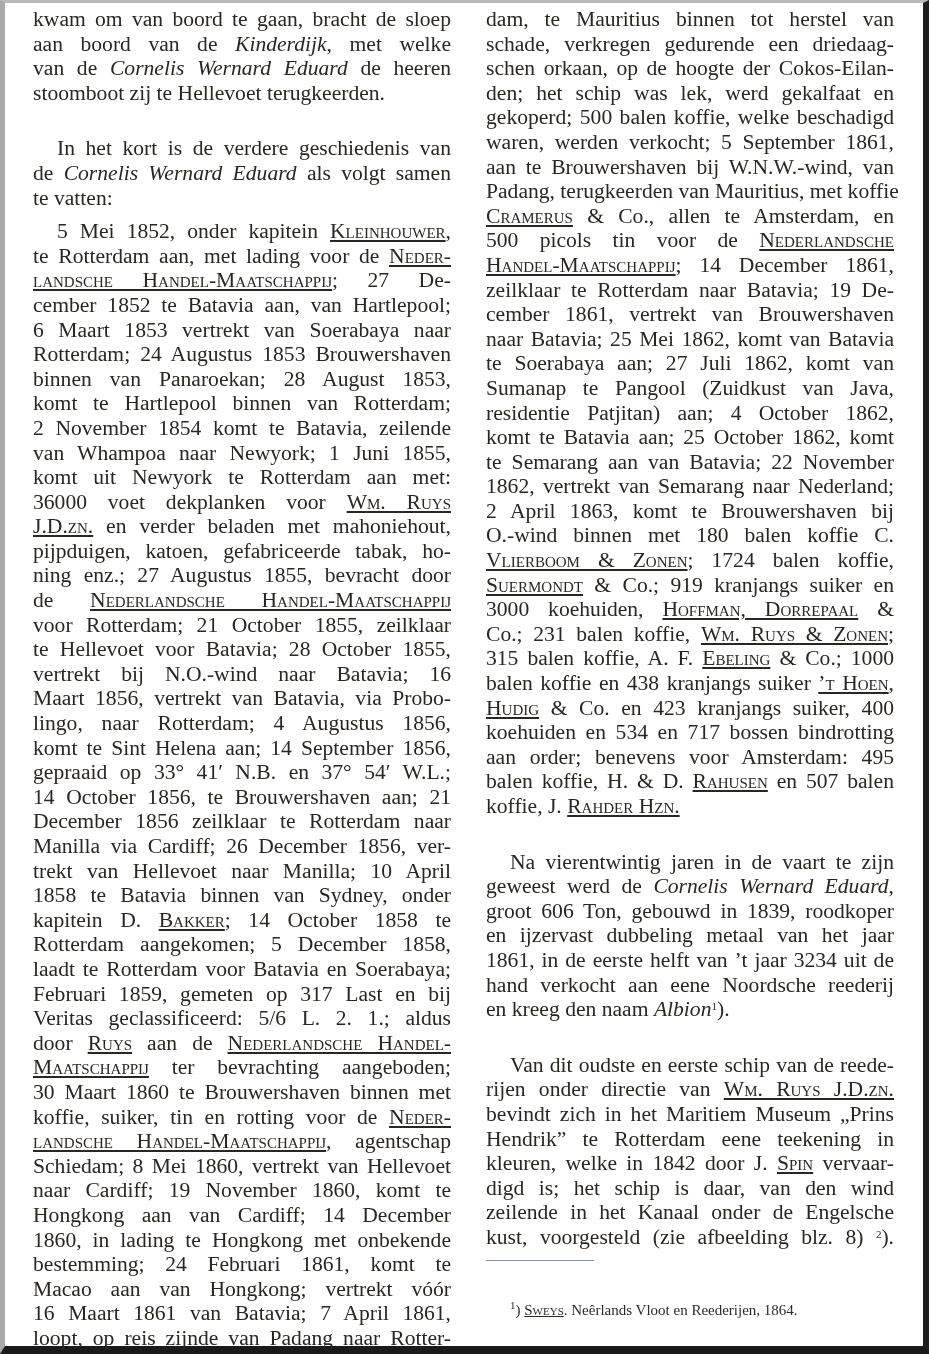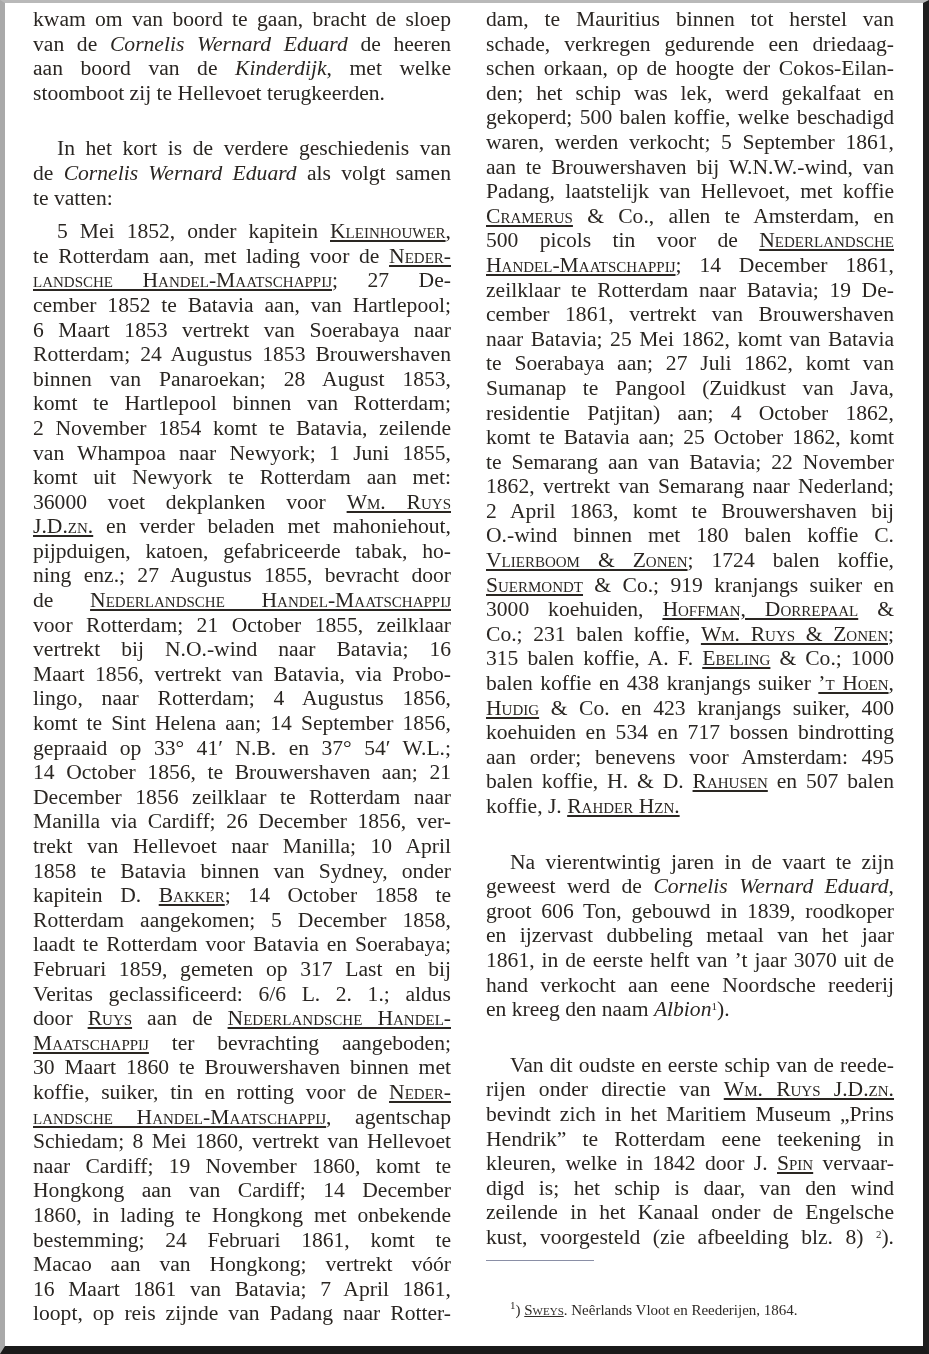--- a/index.html
+++ b/index.html
@@ -52,22 +52,22 @@
   .fn.last { text-align-last: left; }
   sup { font-size: 11px; vertical-align: 6px; line-height: 0; }
 </style>
 </head>
 <body>
 
 <div class="frame">
 
   <div class="col left">
     <span class="ln">kwam om van boord te gaan, bracht de sloep</span>
+    <span class="ln"><span>aan boord van de </span><i>Kinderdijk</i><span>, met welke</span></span>
     <span class="ln"><span>van de </span><i>Cornelis Wernard Eduard</i><span> de heeren</span></span>
-    <span class="ln"><span>aan boord van de </span><i>Kinderdijk</i><span>, met welke</span></span>
     <span class="ln last">stoomboot zij te Hellevoet terugkeerden.</span>
     <span class="gap"></span>
     <span class="ln ind">In het kort is de verdere geschiedenis van</span>
     <span class="ln"><span>de </span><i>Cornelis Wernard Eduard</i><span> als volgt samen</span></span>
     <span class="ln last">te vatten:</span>
     <span class="ln ind"><span>5 Mei 1852, onder kapitein </span><span class="sc">Kleinhouwer</span><span>,</span></span>
     <span class="ln"><span>te Rotterdam aan, met lading voor de </span><span class="sc">Neder-</span></span>
     <span class="ln"><span class="sc">landsche Handel-Maatschappij</span><span>; 27 De-</span></span>
     <span class="ln">cember 1852 te Batavia aan, van Hartlepool;</span>
     <span class="ln">6 Maart 1853 vertrekt van Soerabaya naar</span>
@@ -76,35 +76,36 @@
     <span class="ln">komt te Hartlepool binnen van Rotterdam;</span>
     <span class="ln">2 November 1854 komt te Batavia, zeilende</span>
     <span class="ln">van Whampoa naar Newyork; 1 Juni 1855,</span>
     <span class="ln">komt uit Newyork te Rotterdam aan met:</span>
     <span class="ln"><span>36000 voet dekplanken voor </span><span class="sc">Wm. Ruys</span></span>
     <span class="ln"><span class="sc">J.D.zn.</span><span> en verder beladen met mahoniehout,</span></span>
     <span class="ln">pijpduigen, katoen, gefabriceerde tabak, ho-</span>
     <span class="ln">ning enz.; 27 Augustus 1855, bevracht door</span>
     <span class="ln"><span>de </span><span class="sc">Nederlandsche Handel-Maatschappij</span></span>
     <span class="ln">voor Rotterdam; 21 October 1855, zeilklaar</span>
+    <span class="ln">te Hellevoet voor Batavia; 28 October 1855,</span>
     <span class="ln">vertrekt bij N.O.-wind naar Batavia; 16</span>
     <span class="ln">Maart 1856, vertrekt van Batavia, via Probo-</span>
     <span class="ln">lingo, naar Rotterdam; 4 Augustus 1856,</span>
     <span class="ln">komt te Sint Helena aan; 14 September 1856,</span>
     <span class="ln">gepraaid op 33° 41′ N.B. en 37° 54′ W.L.;</span>
     <span class="ln">14 October 1856, te Brouwershaven aan; 21</span>
     <span class="ln">December 1856 zeilklaar te Rotterdam naar</span>
     <span class="ln">Manilla via Cardiff; 26 December 1856, ver-</span>
     <span class="ln">trekt van Hellevoet naar Manilla; 10 April</span>
     <span class="ln">1858 te Batavia binnen van Sydney, onder</span>
     <span class="ln"><span>kapitein D. </span><span class="sc">Bakker</span><span>; 14 October 1858 te</span></span>
     <span class="ln">Rotterdam aangekomen; 5 December 1858,</span>
     <span class="ln">laadt te Rotterdam voor Batavia en Soerabaya;</span>
     <span class="ln">Februari 1859, gemeten op 317 Last en bij</span>
-    <span class="ln">Veritas geclassificeerd: 6/6 L. 2. 1.; aldus</span>
+    <span class="ln">Veritas geclassificeerd: 5/6 L. 2. 1.; aldus</span>
     <span class="ln"><span>door </span><span class="sc">Ruys</span><span> aan de </span><span class="sc">Nederlandsche Handel-</span></span>
     <span class="ln"><span class="sc">Maatschappij</span><span> ter bevrachting aangeboden;</span></span>
     <span class="ln">30 Maart 1860 te Brouwershaven binnen met</span>
     <span class="ln"><span>koffie, suiker, tin en rotting voor de </span><span class="sc">Neder-</span></span>
     <span class="ln"><span class="sc">landsche Handel-Maatschappij</span><span>, agentschap</span></span>
     <span class="ln">Schiedam; 8 Mei 1860, vertrekt van Hellevoet</span>
     <span class="ln">naar Cardiff; 19 November 1860, komt te</span>
     <span class="ln">Hongkong aan van Cardiff; 14 December</span>
     <span class="ln">1860, in lading te Hongkong met onbekende</span>
     <span class="ln">bestemming; 24 Februari 1861, komt te</span>
@@ -114,21 +115,21 @@
   </div>
 
   <div class="col right">
     <span class="ln">dam, te Mauritius binnen tot herstel van</span>
     <span class="ln">schade, verkregen gedurende een driedaag-</span>
     <span class="ln">schen orkaan, op de hoogte der Cokos-Eilan-</span>
     <span class="ln">den; het schip was lek, werd gekalfaat en</span>
     <span class="ln">gekoperd; 500 balen koffie, welke beschadigd</span>
     <span class="ln">waren, werden verkocht; 5 September 1861,</span>
     <span class="ln">aan te Brouwershaven bij W.N.W.-wind, van</span>
-    <span class="ln">Padang, laatstelijk van Hellevoet, met koffie</span>
+    <span class="ln">Padang, terugkeerden van Mauritius, met koffie</span>
     <span class="ln"><span class="sc">Cramerus</span><span> &amp; Co., allen te Amsterdam, en</span></span>
     <span class="ln"><span>500 picols tin voor de </span><span class="sc">Nederlandsche</span></span>
     <span class="ln"><span class="sc">Handel-Maatschappij</span><span>; 14 December 1861,</span></span>
     <span class="ln">zeilklaar te Rotterdam naar Batavia; 19 De-</span>
     <span class="ln">cember 1861, vertrekt van Brouwershaven</span>
     <span class="ln">naar Batavia; 25 Mei 1862, komt van Batavia</span>
     <span class="ln">te Soerabaya aan; 27 Juli 1862, komt van</span>
     <span class="ln">Sumanap te Pangool (Zuidkust van Java,</span>
     <span class="ln">residentie Patjitan) aan; 4 October 1862,</span>
     <span class="ln">komt te Batavia aan; 25 October 1862, komt</span>
@@ -145,21 +146,21 @@
     <span class="ln"><span class="sc">Hudig</span><span> &amp; Co. en 423 kranjangs suiker, 400</span></span>
     <span class="ln">koehuiden en 534 en 717 bossen bindrotting</span>
     <span class="ln">aan order; benevens voor Amsterdam: 495</span>
     <span class="ln"><span>balen koffie, H. &amp; D. </span><span class="sc">Rahusen</span><span> en 507 balen</span></span>
     <span class="ln last"><span>koffie, J. </span><span class="sc">Rahder Hzn.</span></span>
     <span class="gap"></span>
     <span class="ln ind">Na vierentwintig jaren in de vaart te zijn</span>
     <span class="ln"><span>geweest werd de </span><i>Cornelis Wernard Eduard</i><span>,</span></span>
     <span class="ln">groot 606 Ton, gebouwd in 1839, roodkoper</span>
     <span class="ln">en ijzervast dubbeling metaal van het jaar</span>
-    <span class="ln">1861, in de eerste helft van ’t jaar 3070 uit de</span>
+    <span class="ln">1861, in de eerste helft van ’t jaar 3234 uit de</span>
     <span class="ln">hand verkocht aan eene Noordsche reederij</span>
     <span class="ln last"><span>en kreeg den naam </span><i>Albion</i><sup>1</sup><span>).</span></span>
     <span class="gap"></span>
     <span class="ln ind">Van dit oudste en eerste schip van de reede-</span>
     <span class="ln"><span>rijen onder directie van </span><span class="sc">Wm. Ruys J.D.zn.</span></span>
     <span class="ln">bevindt zich in het Maritiem Museum „Prins</span>
     <span class="ln">Hendrik” te Rotterdam eene teekening in</span>
     <span class="ln"><span>kleuren, welke in 1842 door J. </span><span class="sc">Spin</span><span> vervaar-</span></span>
     <span class="ln">digd is; het schip is daar, van den wind</span>
     <span class="ln">zeilende in het Kanaal onder de Engelsche</span>

